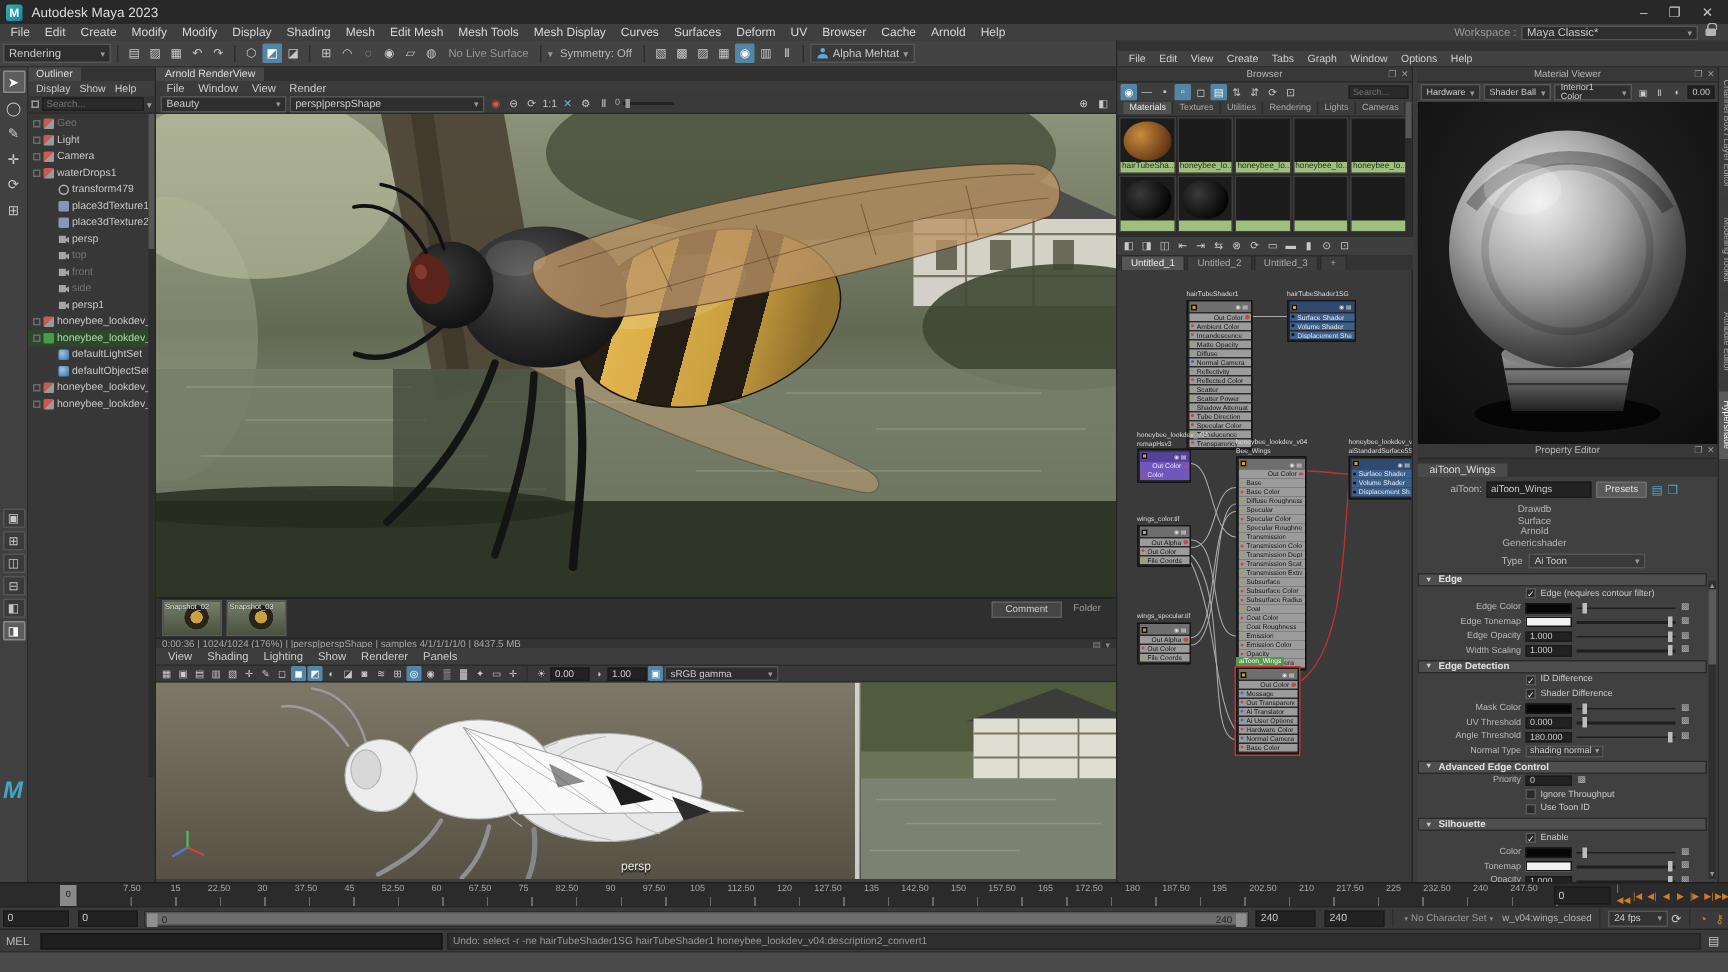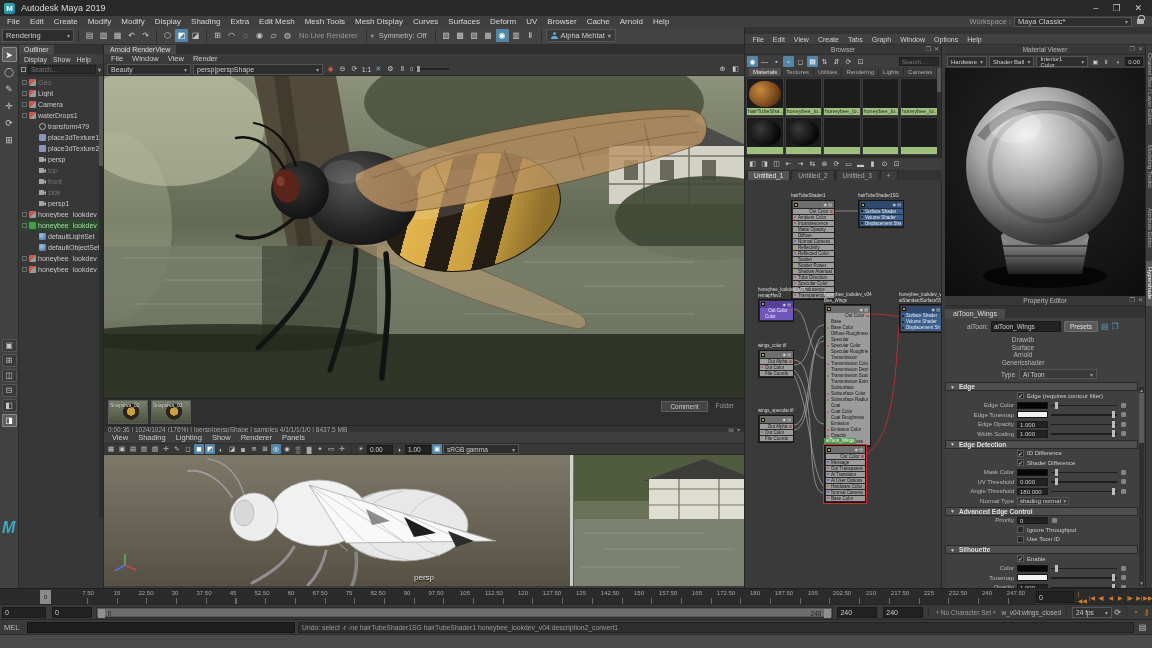--- a/index.html
+++ b/index.html
@@ -241,38 +241,38 @@
 #helpline{left:0;top:634px;width:1152px;height:14px;background:#4a4a4a;border-top:1px solid #2e2e2e}
 svg{display:block}
 </style>
 </head>
 <body>
 
 <div id="app">
 
   <div id="titlebar" class="abs">
     <span id="maya-ic">M</span>
-    <span class="t">Autodesk Maya 2019</span>
+    <span class="t">Autodesk Maya 2023</span>
     <span id="winbtns">
       <span>–</span>
       <span>❐</span>
       <span>✕</span>
     </span>
   </div>
 
   <div id="menubar" class="abs">
     <span style="display:flex">
         <span class="menu">File</span>
         <span class="menu">Edit</span>
         <span class="menu">Create</span>
         <span class="menu">Modify</span>
         <span class="menu">Modify</span>
         <span class="menu">Display</span>
         <span class="menu">Shading</span>
-        <span class="menu">Extra</span>
+        <span class="menu">Mesh</span>
         <span class="menu">Edit Mesh</span>
         <span class="menu">Mesh Tools</span>
         <span class="menu">Mesh Display</span>
         <span class="menu">Curves</span>
         <span class="menu">Surfaces</span>
         <span class="menu">Deform</span>
         <span class="menu">UV</span>
         <span class="menu">Browser</span>
         <span class="menu">Cache</span>
         <span class="menu">Arnold</span>
@@ -309,21 +309,21 @@
       </span>
     <span class="sep"></span>
     <span style="display:flex;gap:1px">
         <span class="icon">⊞</span>
         <span class="icon">◠</span>
         <span class="icon">◌</span>
         <span class="icon">◉</span>
         <span class="icon">▱</span>
         <span class="icon">◍</span>
       </span>
-    <span class="txt">No Live Renderer</span>
+    <span class="txt">No Live Surface</span>
     <span class="sep"></span>
       <b style="color:#999;font-size:6px">▾</b>
     <span class="txt" style="color:#bbb">Symmetry: Off</span>
     <span class="sep"></span>
     <span style="display:flex;gap:1px">
         <span class="icon">▧</span>
         <span class="icon">▩</span>
         <span class="icon">▨</span>
         <span class="icon">▦</span>
         <span class="icon active">◉</span>

